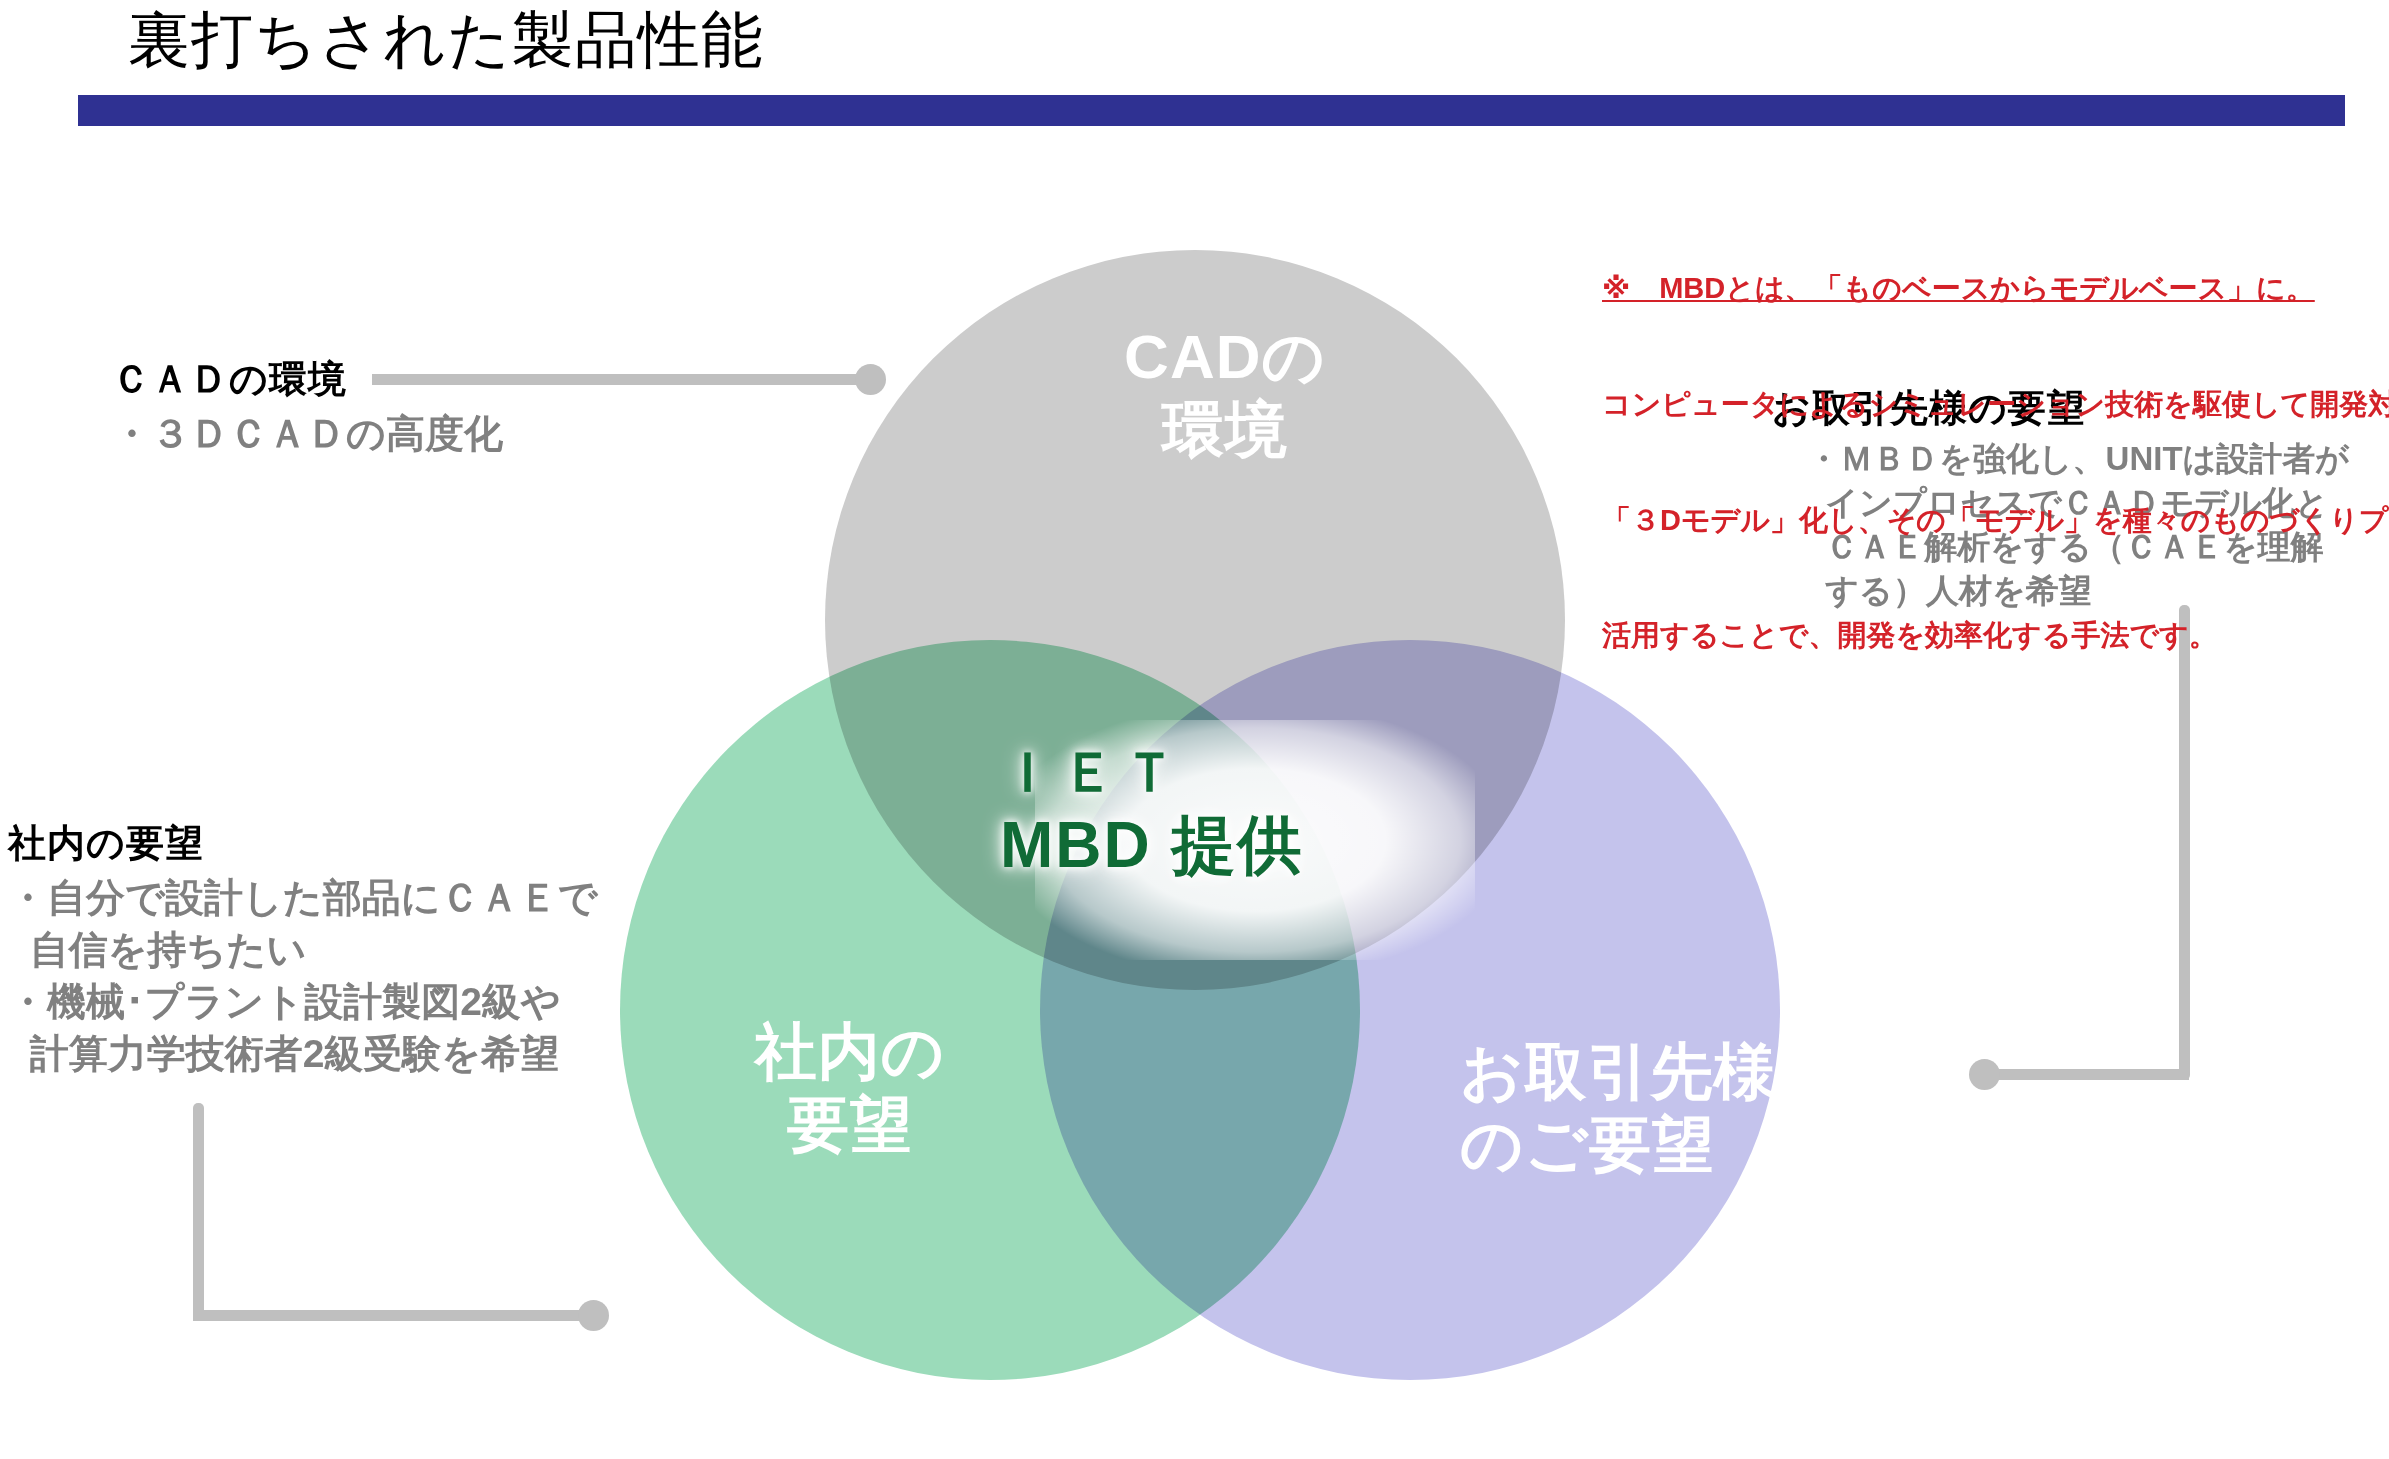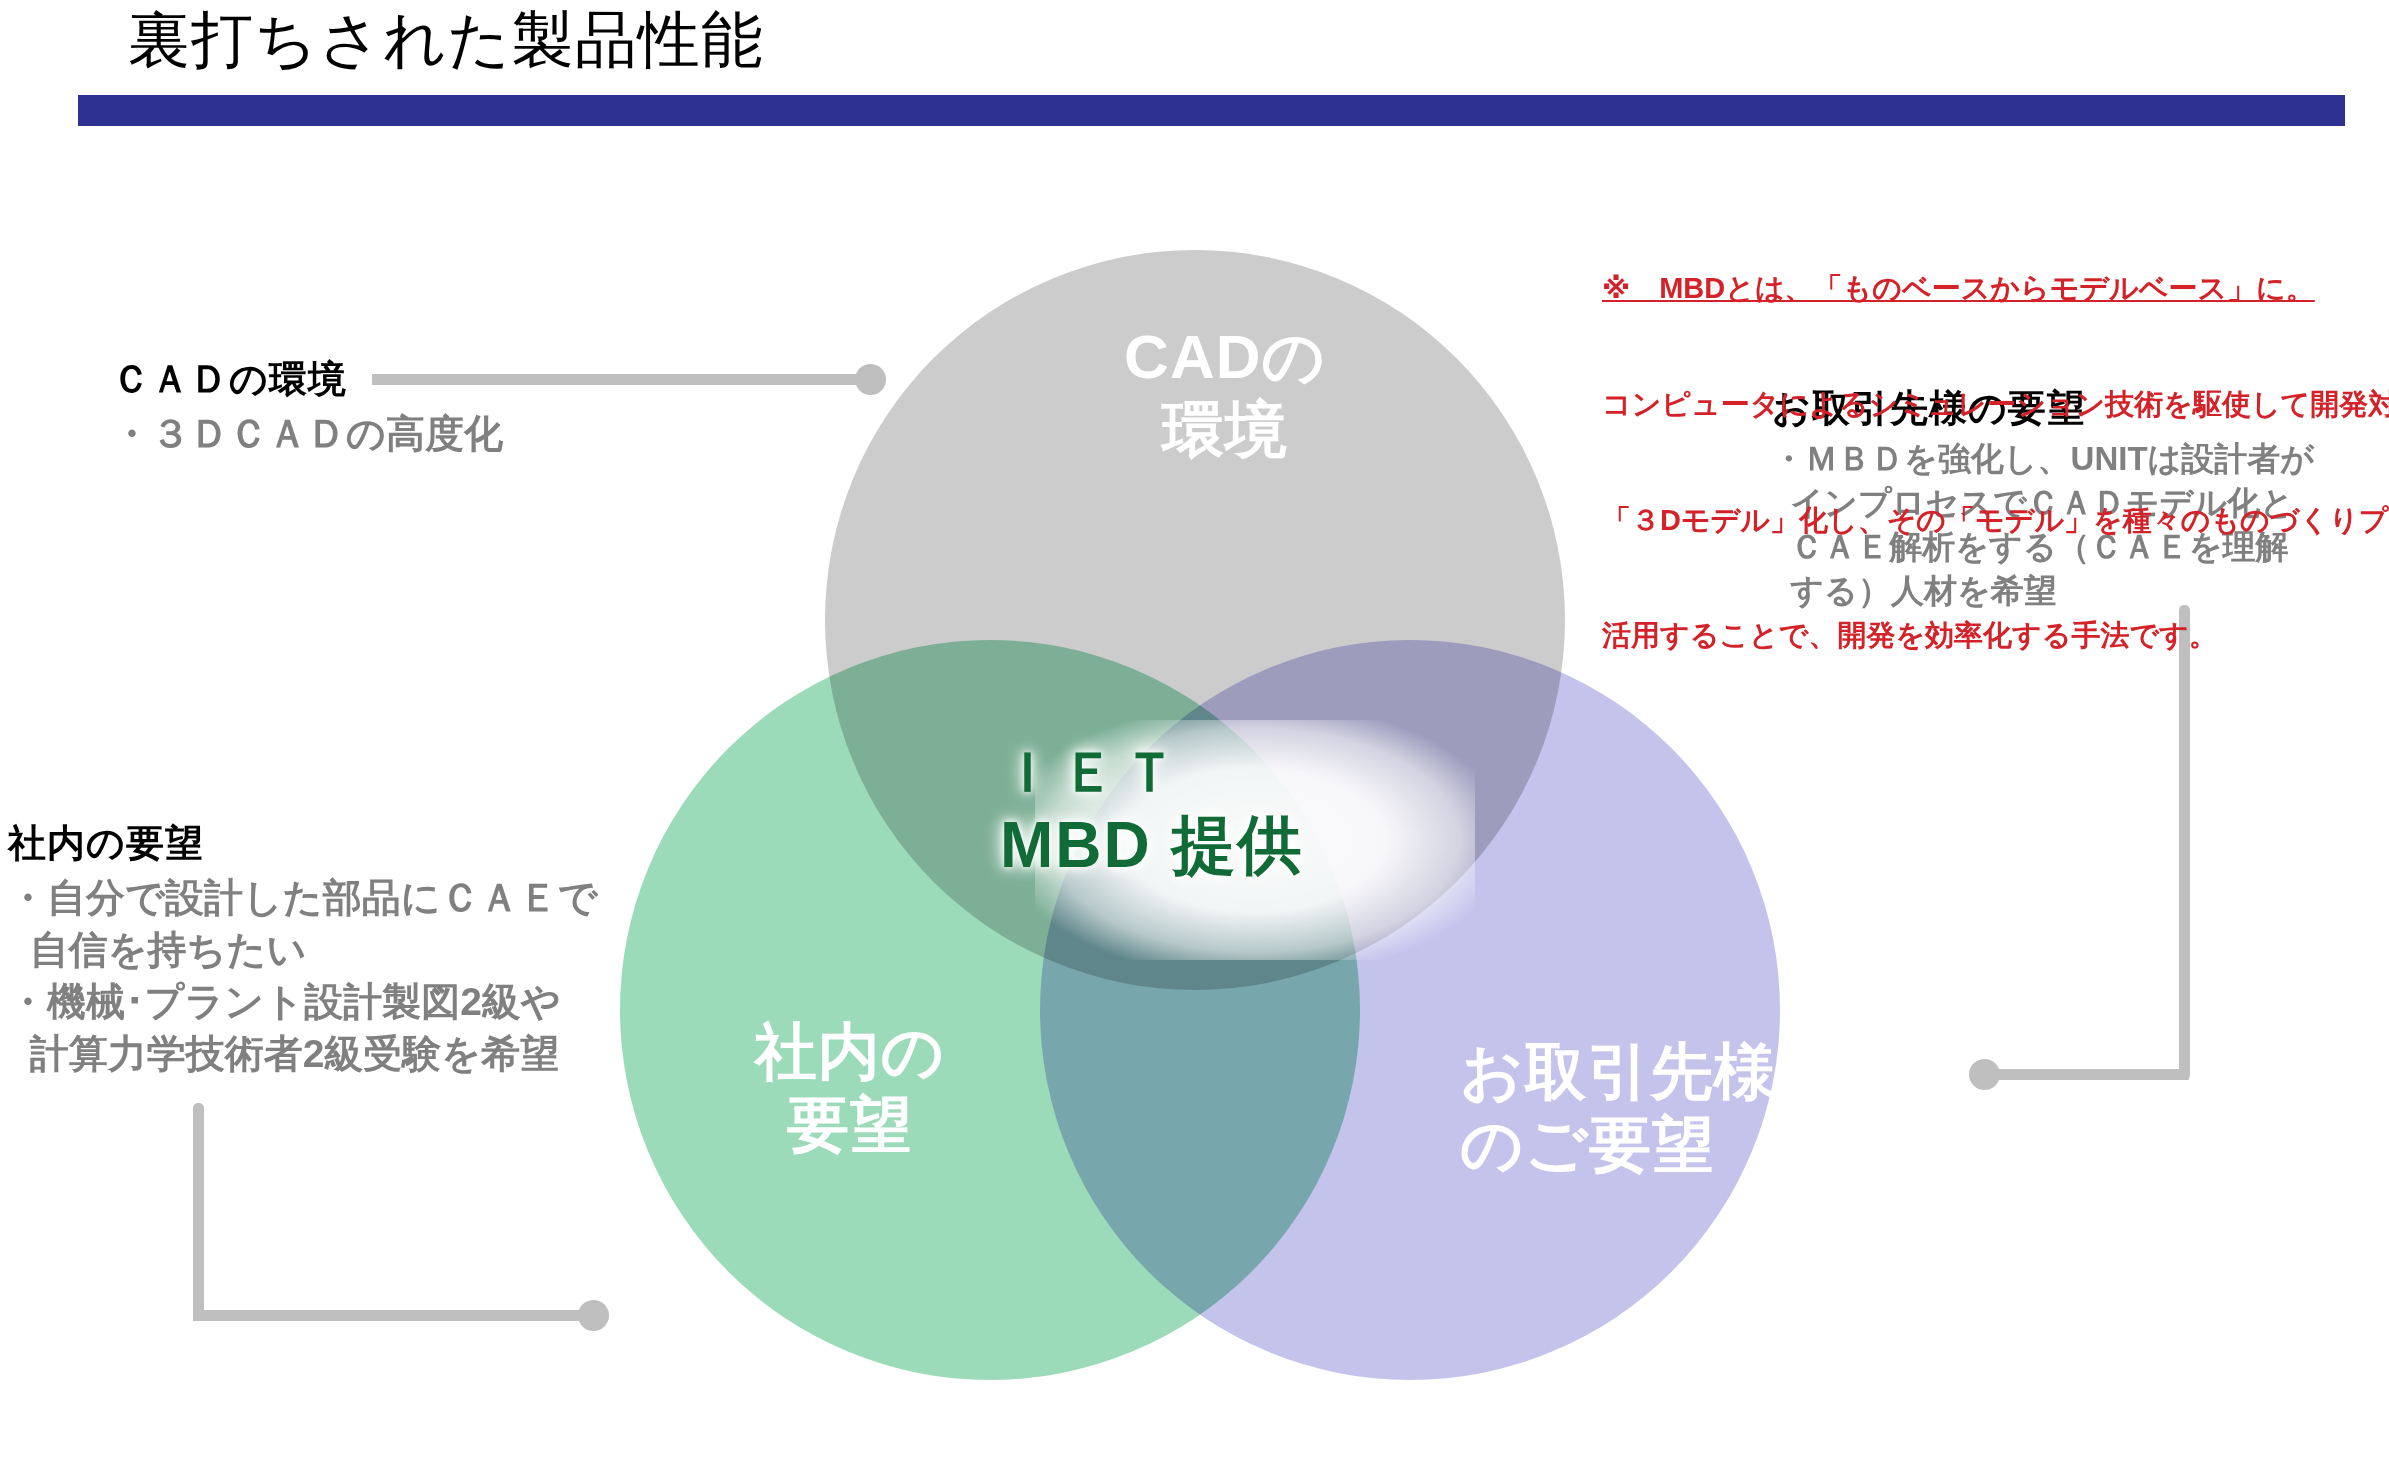--- a/index.html
+++ b/index.html
@@ -91,21 +91,21 @@
   .callout ul{list-style:none;margin:4px 0 0 0;padding:0;}
   .callout li{
     font-size:39px;color:#808080;font-weight:700;line-height:1.34;
     letter-spacing:0px;white-space:pre;
   }
 
   #co-cad{left:112px;top:356px;}
   #co-shanai{left:8px;top:820px;}
   #co-client{left:1772px;top:385px;}
   #co-client .head{font-size:38px;}
-  #co-client li{font-size:33px;}
+  #co-client li{font-size:33px;margin-left:35px;}
 
   
   #note{
     position:absolute;left:1602px;top:192px;z-index:11;
     color:#d42229;font-weight:700;font-size:29px;line-height:1.33;
     letter-spacing:0px;white-space:pre;
   }
   #note .u{text-decoration:underline;}
 </style>
 </head>

